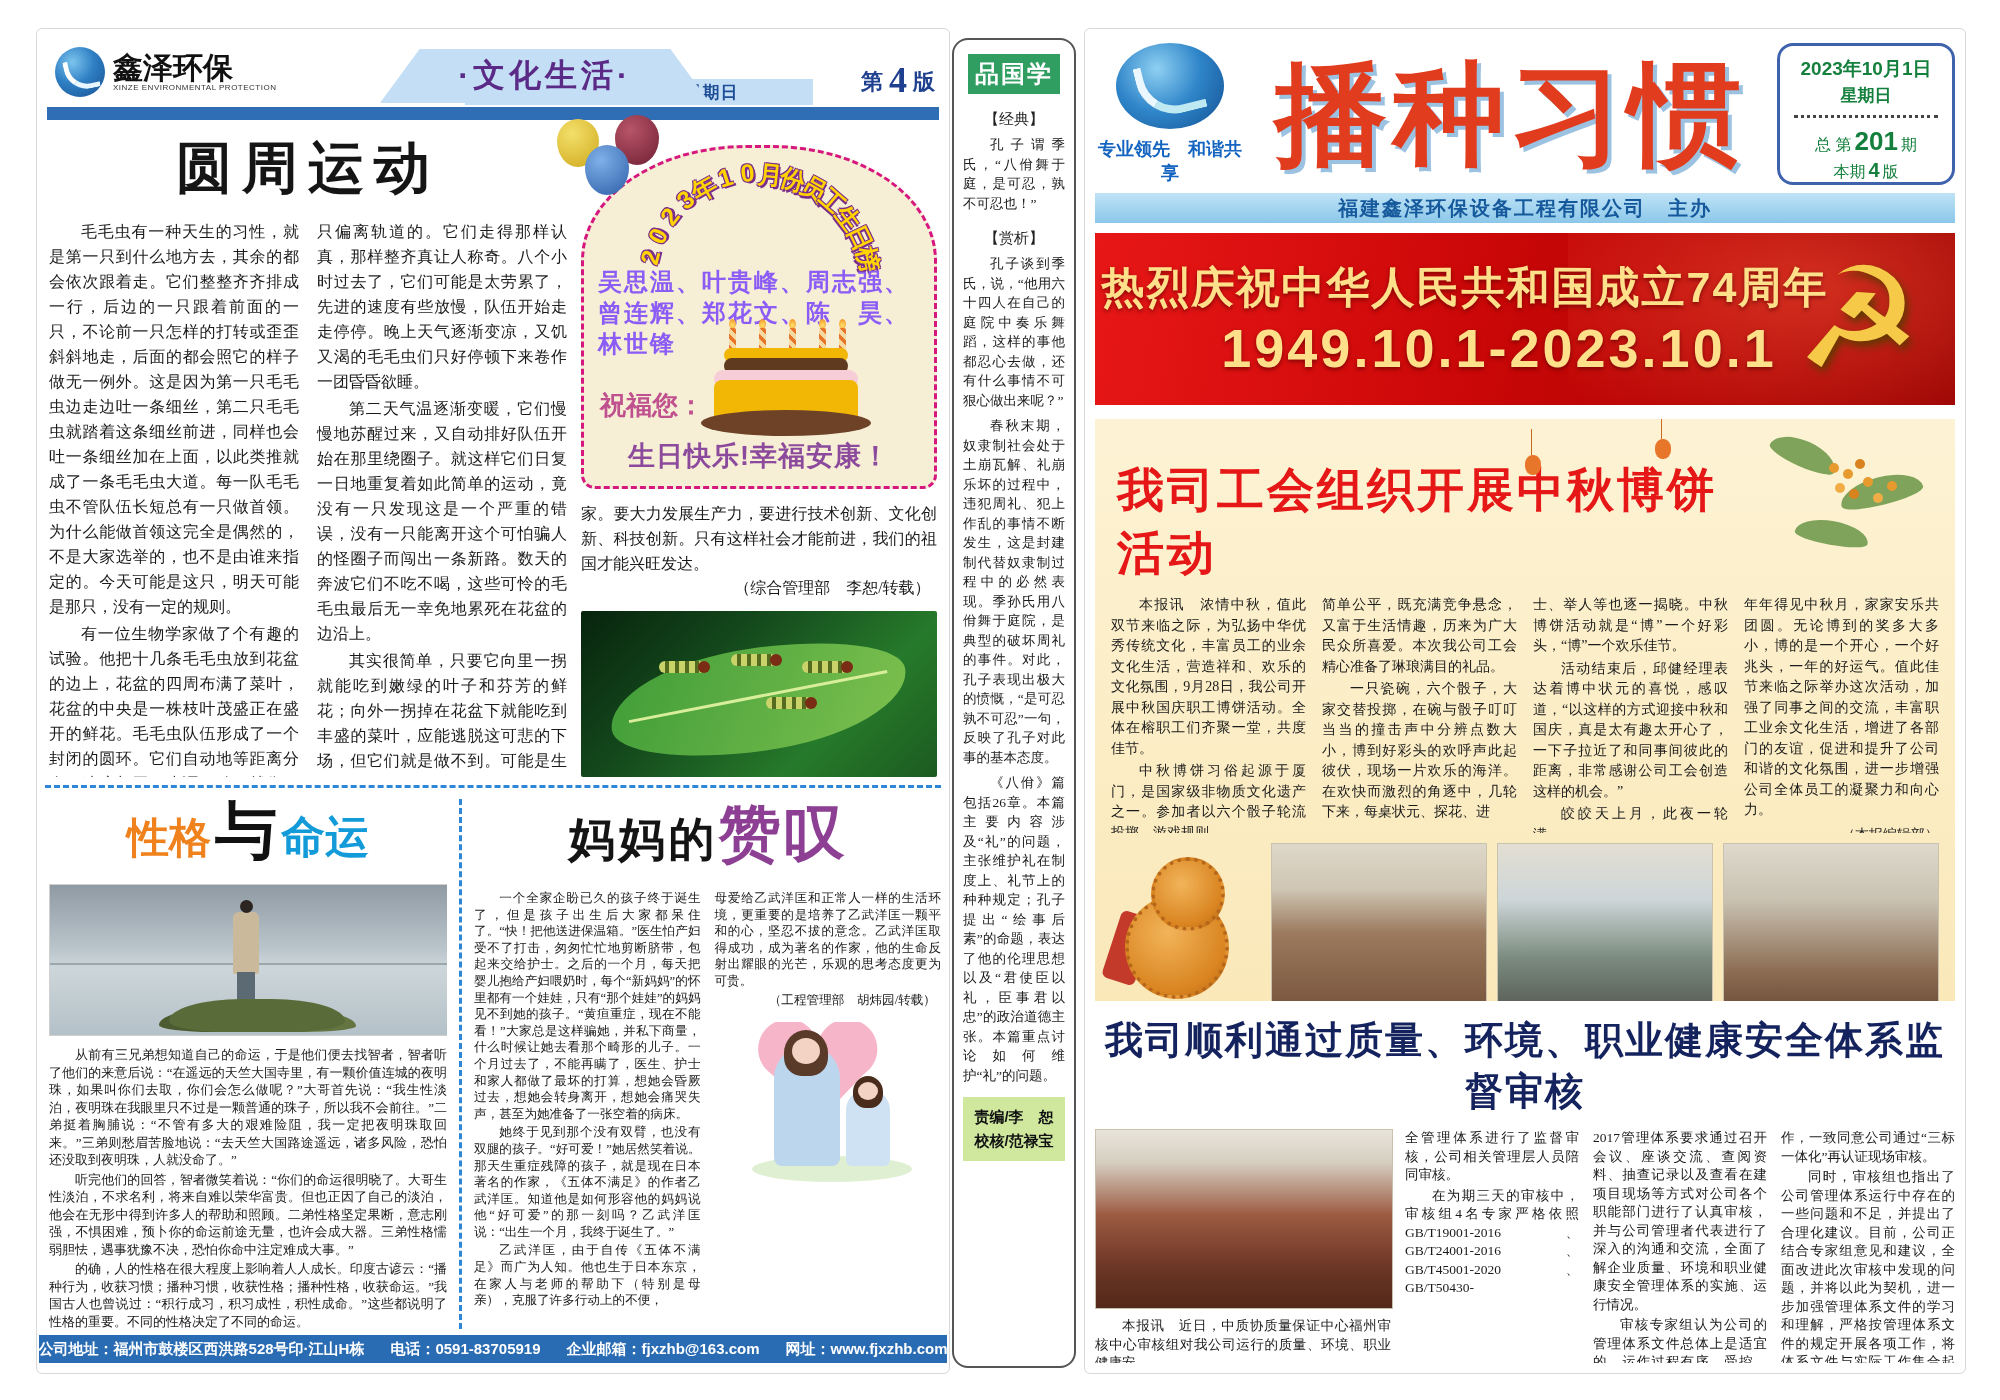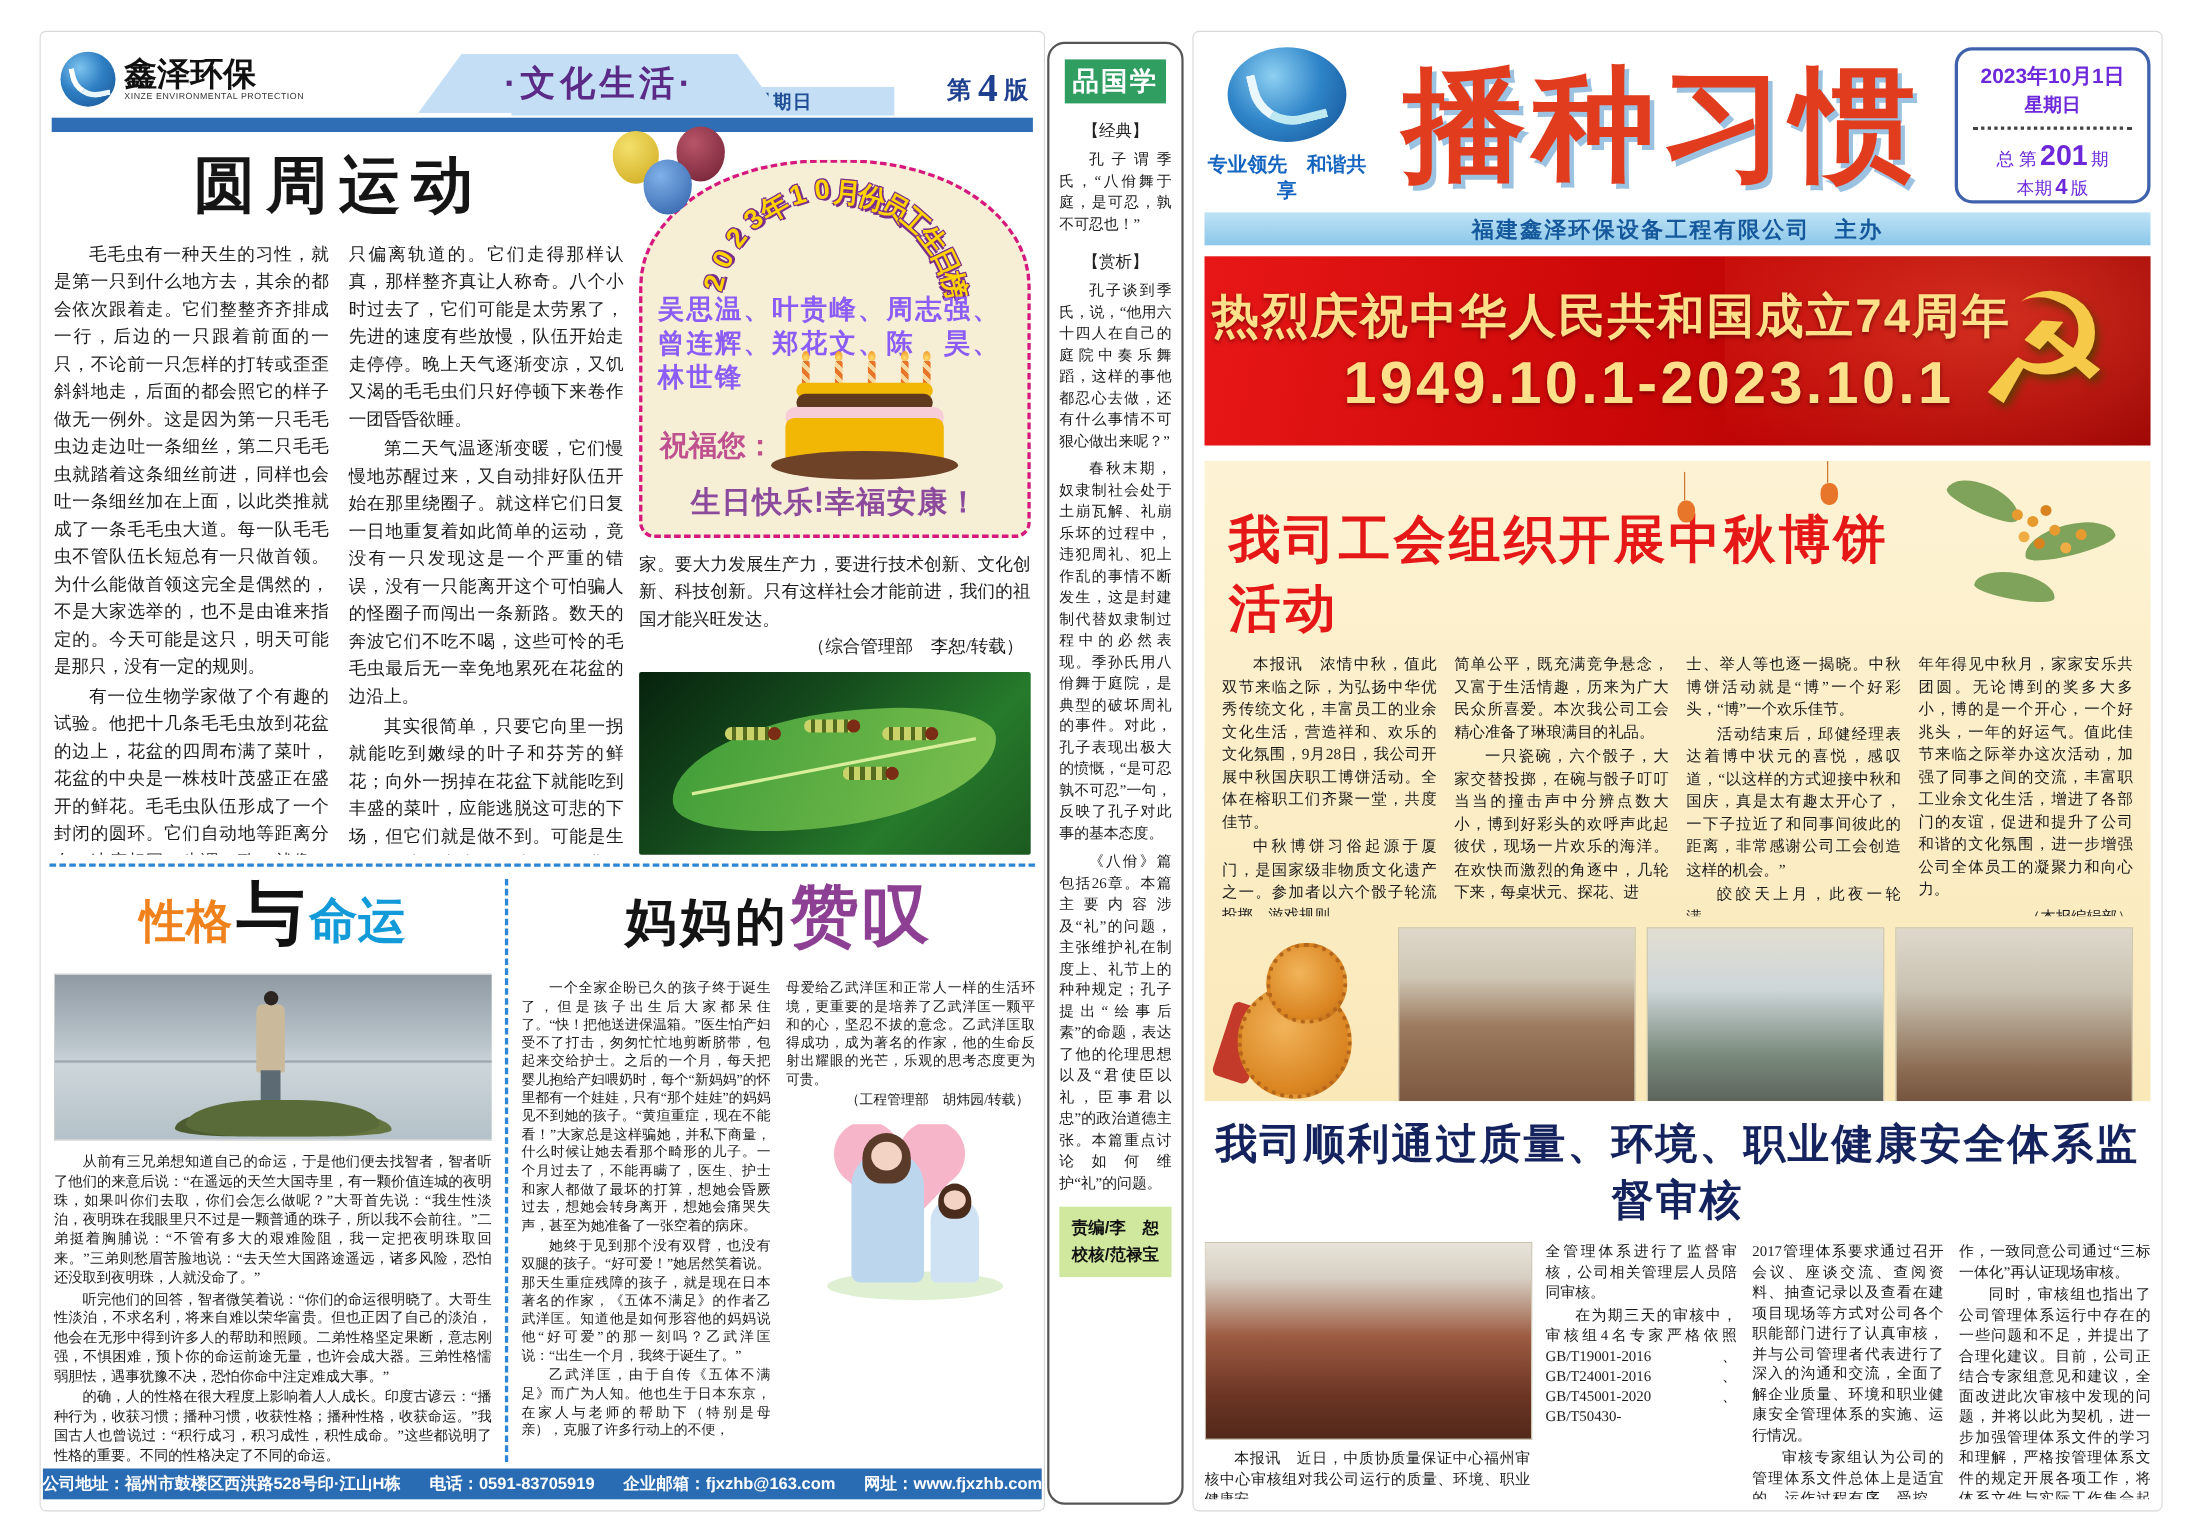--- a/index.html
+++ b/index.html
@@ -131,21 +131,21 @@
   .masthead{position:absolute;left:10px;right:10px;top:10px;height:150px;display:flex;align-items:center;}
   .mh-logo{width:150px;text-align:center;}
   .mh-logo-icon{margin:0 auto;width:108px;height:86px;border-radius:50%;
     background:radial-gradient(circle at 38% 30%,#8ed0f2 0%,#2f85c9 48%,#124f92 100%);position:relative;}
   .mh-logo-icon::after{content:"";position:absolute;left:22px;top:18px;width:56px;height:46px;
     border-left:8px solid #eaf7ff;border-bottom:8px solid #bfe9f2;border-radius:0 0 0 40px;transform:rotate(-14deg);}
   .mh-slogan{margin-top:8px;font-family:"Liberation Sans",sans-serif;font-weight:bold;font-size:18px;color:#1565c0;}
   .mh-title{flex:1;text-align:center;font-family:"DejaVu Serif",serif;font-weight:bold;font-size:112px;
     color:#e23c1e;letter-spacing:6px;line-height:1;text-shadow:4px 4px 0 #9cc2e2;}
   .mh-datebox{width:178px;height:142px;border:3px solid #3f62ad;border-radius:16px;box-sizing:border-box;
-    padding:10px 6px;text-align:center;font-family:"Liberation Sans",sans-serif;color:#6d28d9;}
+    padding:10px 6px;text-align:center;font-family:"Liberation Sans",sans-serif;color:#15803d;}
   .mh-date1{font-size:19px;font-weight:bold;}
   .mh-date2{font-size:17px;font-weight:bold;margin-top:2px;}
   .mh-dots{border-bottom:3px dotted #444;margin:8px 8px;}
   .mh-issue{font-size:16px;text-align:center;}
   .mh-issue b{font-size:26px;padding:0 3px;}
   .mh-edition{font-size:16px;margin-top:2px;}
   .mh-edition b{font-size:20px;padding:0 3px;}
   .org-bar{position:absolute;left:10px;right:10px;top:164px;height:30px;
     background:linear-gradient(180deg,#bfe3f6,#8cc7e9);display:flex;align-items:center;justify-content:center;
     font-family:"Liberation Sans",sans-serif;font-weight:bold;font-size:20px;color:#15599c;letter-spacing:2px;}

